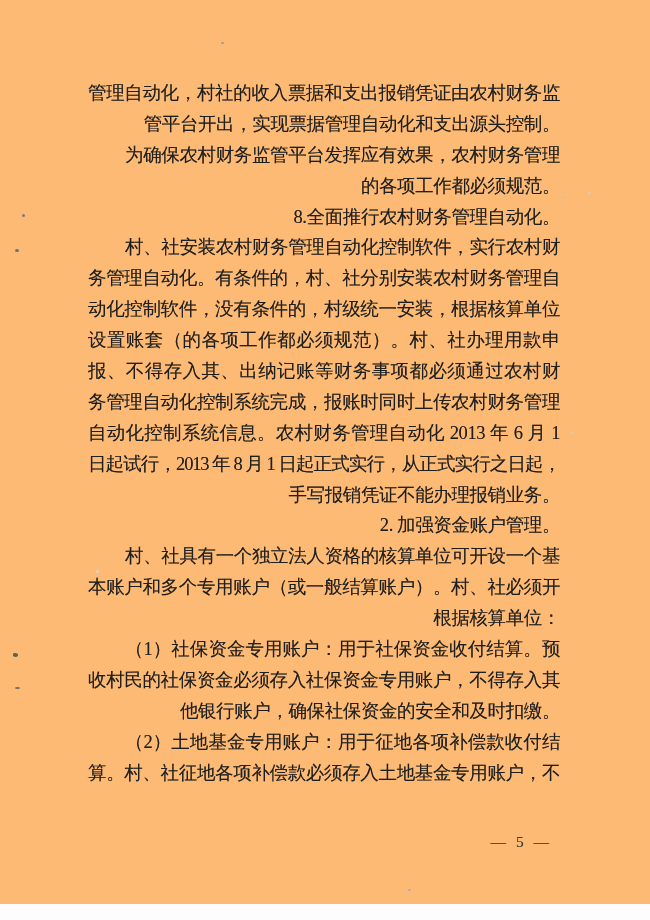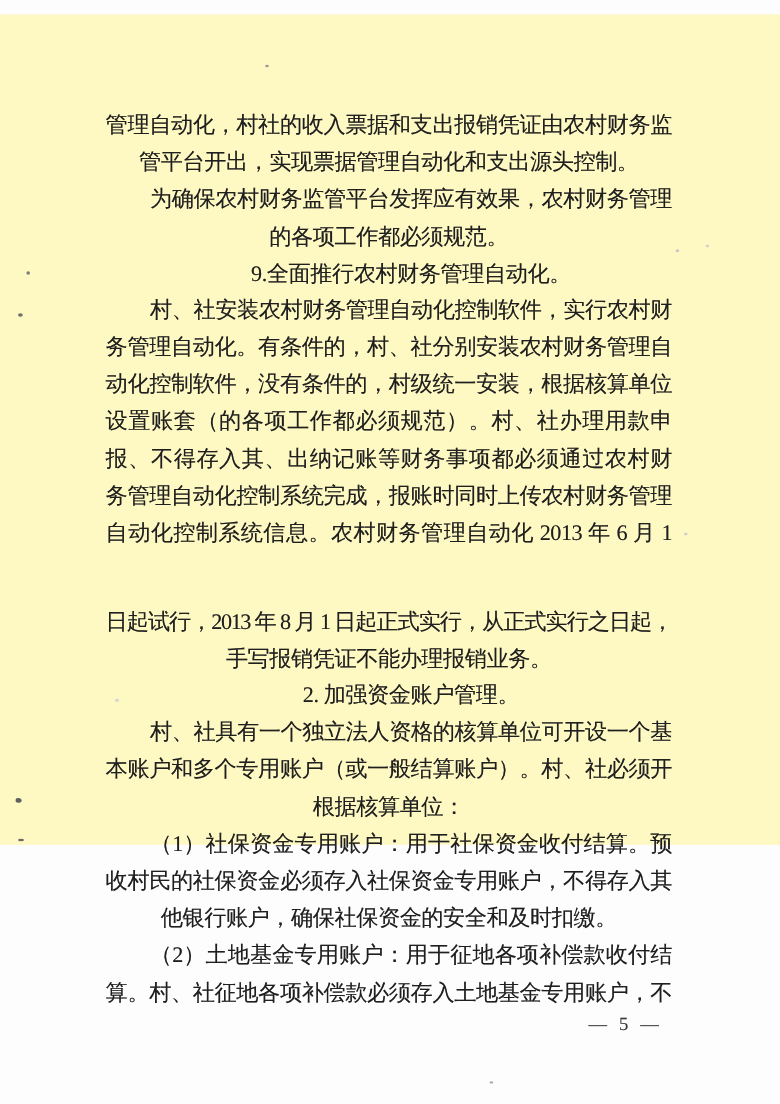--- a/index.html
+++ b/index.html
@@ -9,49 +9,49 @@
   body {
     width: 650px;
     height: 920px;
     position: relative;
     background: #fdfdfd;
     overflow: hidden;
     font-family: "Liberation Serif", "DejaVu Serif", serif;
   }
   .page {
     position: absolute;
-    left: 0; top: 12px;
-    width: 650px; height: 692px;
-    background: #fef9c3;
+    left: 0; top: 0;
+    width: 650px; height: 904px;
+    background: #fdba74;
   }
   .text-block {
     position: absolute;
     left: 88px;
     top: 78px;
     width: 472px;
     color: #1f1f1f;
     font-size: 18.5px;
     letter-spacing: -0.4px;
     text-shadow: 0 0 0.5px rgba(20,20,20,0.45);
   }
   .line {
     height: 30.9px;
     line-height: 30.9px;
     white-space: nowrap;
-    text-align: center;
+    text-align: right;
   }
   .line.jf {
     white-space: normal;
     text-align: justify;
     text-align-last: justify;
     text-justify: inter-character;
   }
   .line.ind { text-indent: 37px; }
   .line.bold { font-weight: bold; color: #141414; }
-  .line.tight { letter-spacing: -1.2px; margin-top: 43px; }
+  .line.tight { letter-spacing: -1.2px; }
   .page-number {
     position: absolute;
     top: 833px;
     left: 88px;
     width: 464px;
     text-align: right;
     font-size: 15.5px;
     color: #3a3a3a;
     letter-spacing: 3px;
     text-shadow: 0 0 0.5px rgba(40,40,40,0.4);
@@ -74,21 +74,21 @@
 </head>
 <body>
 
 <div class="page">
 
   <div class="text-block">
     <div class="line jf">管理自动化，村社的收入票据和支出报销凭证由农村财务监</div>
     <div class="line">管平台开出，实现票据管理自动化和支出源头控制。</div>
     <div class="line ind jf">为确保农村财务监管平台发挥应有效果，农村财务管理</div>
     <div class="line">的各项工作都必须规范。</div>
-    <div class="line ind">9.全面推行农村财务管理自动化。</div>
+    <div class="line ind">8.全面推行农村财务管理自动化。</div>
     <div class="line ind jf">村、社安装农村财务管理自动化控制软件，实行农村财</div>
     <div class="line jf">务管理自动化。有条件的，村、社分别安装农村财务管理自</div>
     <div class="line jf">动化控制软件，没有条件的，村级统一安装，根据核算单位</div>
     <div class="line jf">设置账套（的各项工作都必须规范）。村、社办理用款申</div>
     <div class="line jf">报、不得存入其、出纳记账等财务事项都必须通过农村财</div>
     <div class="line jf">务管理自动化控制系统完成，报账时同时上传农村财务管理</div>
     <div class="line jf">自动化控制系统信息。农村财务管理自动化 2013 年 6 月 1</div>
     <div class="line jf tight">日起试行，2013 年 8 月 1 日起正式实行，从正式实行之日起，</div>
     <div class="line">手写报销凭证不能办理报销业务。</div>
     <div class="line ind">2. 加强资金账户管理。</div>

